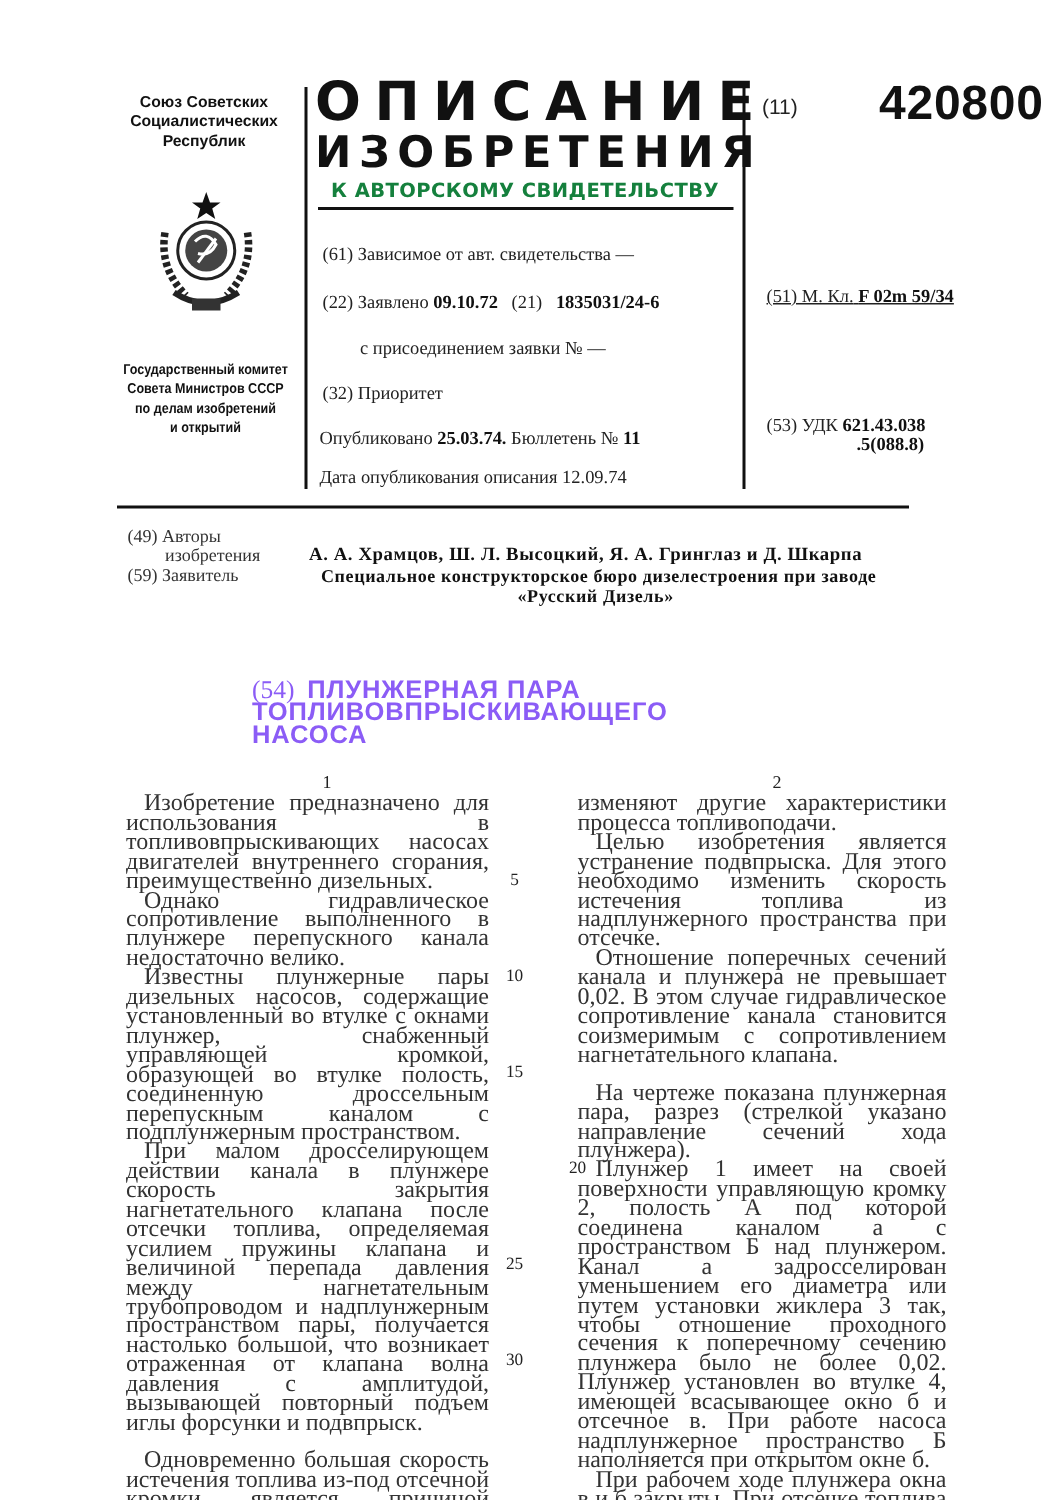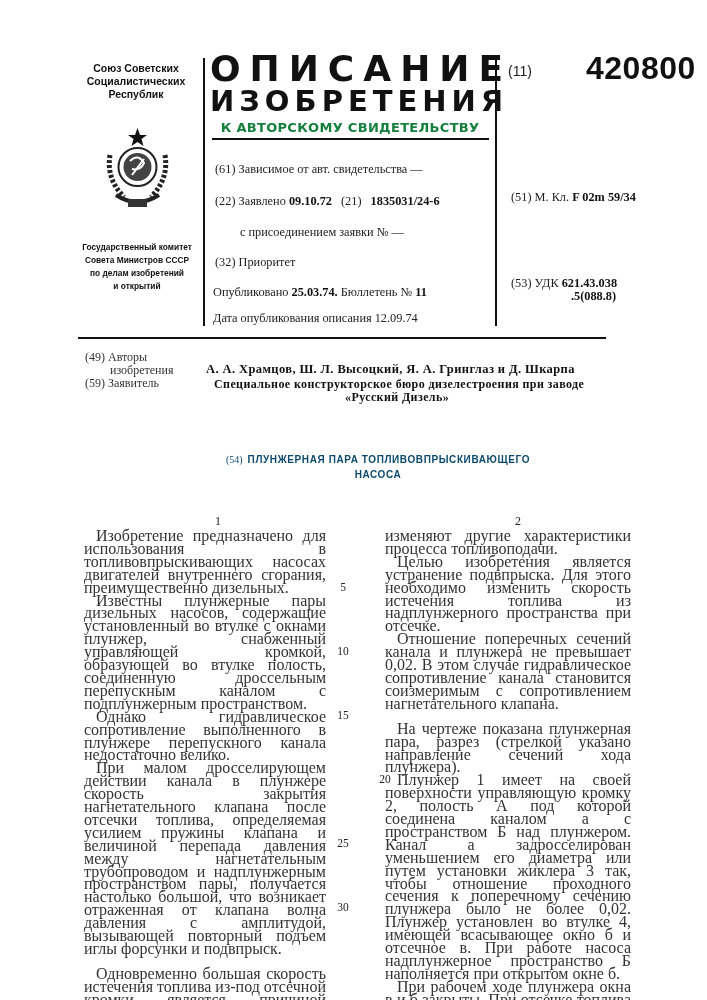--- a/index.html
+++ b/index.html
@@ -28,21 +28,21 @@
 
   
   .bib { font-size: 12.3px; color: #222; white-space: nowrap; }
   .bib b { font-weight: bold; color: #111; margin-top: 40px; }
 
   .hrule { left: 78px; top: 337px; width: 528px; height: 2px; background: #111; }
 
   .small { font-size: 12px; color: #333; line-height: 13px; }
   .authors { font-size: 12.5px; font-weight: bold; color: #111; white-space: nowrap; letter-spacing: 0.4px; }
 
-  .heading { left: 168px; top: 452px; width: 420px; text-align: center; font-size: 10px; line-height: 15px; color: #0c4a6e; }
+  .heading { left: 168px; top: 452px; width: 420px; font-size: 17px; line-height: 15px; color: #8b5cf6; }
   .heading .hb { font-family: "Liberation Sans", sans-serif; font-weight: bold; letter-spacing: 0.6px; }
 
   .colnum { font-size: 12px; color: #222; }
 
   .col { font-size: 16px; line-height: 12.9px; color: #333; text-align: justify; width: 242px; }
   .col p { text-indent: 12px; }
   .col p.gap { margin-top: 12px; }
   .col p.noindent { text-indent: 0; }
   .lineno { font-size: 11.5px; color: #222; width: 20px; text-align: center; }
 </style>
@@ -96,21 +96,21 @@
 <div class="abs bib" style="left:240px; top:225px;">с присоединением заявки №  —</div>
 <div class="abs bib" style="left:215px; top:255px;">(32) Приоритет</div>
 <div class="abs bib" style="left:213px; top:285px;">
   <span>Опубликовано</span>
   <b>25.03.74.</b>
   <span>Бюллетень №</span>
   <b>11</b>
 </div>
 <div class="abs bib" style="left:213px; top:311px;">Дата опубликования описания 12.09.74</div>
 
-<div class="abs bib" style="left:511px; top:190px;">
+<div class="abs bib" style="left:511px; top:190px;text-decoration:underline;">
   <span>(51) М. Кл.</span>
   <b>F 02m 59/34</b>
 </div>
 <div class="abs bib" style="left:511px; top:276px;">
   <span>(53) УДК</span>
   <b>621.43.038</b>
 </div>
 <div class="abs bib" style="left:571px; top:289px;">
   <b>.5(088.8)</b>
 </div>
@@ -129,22 +129,22 @@
 <div class="abs heading">
   <div><span>(54)</span>&nbsp;&nbsp;<span class="hb">ПЛУНЖЕРНАЯ ПАРА ТОПЛИВОВПРЫСКИВАЮЩЕГО</span></div>
   <div class="hb">НАСОСА</div>
 </div>
 
 <div class="abs colnum" style="left:215px; top:514px;">1</div>
 <div class="abs colnum" style="left:515px; top:514px;">2</div>
 
 <div class="abs col" style="left:84px; top:530px;">
   <p>Изобретение предназначено для использования в топливовпрыскивающих насосах двигателей внутреннего сгорания, преимущественно дизельных.</p>
+  <p>Однако гидравлическое сопротивление выполненного в плунжере перепускного канала недостаточно велико.</p>
   <p>Известны плунжерные пары дизельных насосов, содержащие установленный во втулке с окнами плунжер, снабженный управляющей кромкой, образующей во втулке полость, соединенную дроссельным перепускным каналом с подплунжерным пространством.</p>
-  <p>Однако гидравлическое сопротивление выполненного в плунжере перепускного канала недостаточно велико.</p>
   <p>При малом дросселирующем действии канала в плунжере скорость закрытия нагнетательного клапана после отсечки топлива, определяемая усилием пружины клапана и величиной перепада давления между нагнетательным трубопроводом и надплунжерным пространством пары, получается настолько большой, что возникает отраженная от клапана волна давления с амплитудой, вызывающей повторный подъем иглы форсунки и подвпрыск.</p>
   <p class="gap">Одновременно большая скорость истечения топлива из-под отсечной кромки является причиной разрушения деталей насоса и плунжера. Попытки устранения подвпрыска известными средствами нежелательным образом</p>
 </div>
 
 <div class="abs lineno" style="left:333px; top:581px;">5</div>
 <div class="abs lineno" style="left:333px; top:645px;">10</div>
 <div class="abs lineno" style="left:333px; top:709px;">15</div>
 <div class="abs lineno" style="left:333px; top:773px;margin-left:42px;">20</div>
 <div class="abs lineno" style="left:333px; top:837px;">25</div>
 <div class="abs lineno" style="left:333px; top:901px;">30</div>

